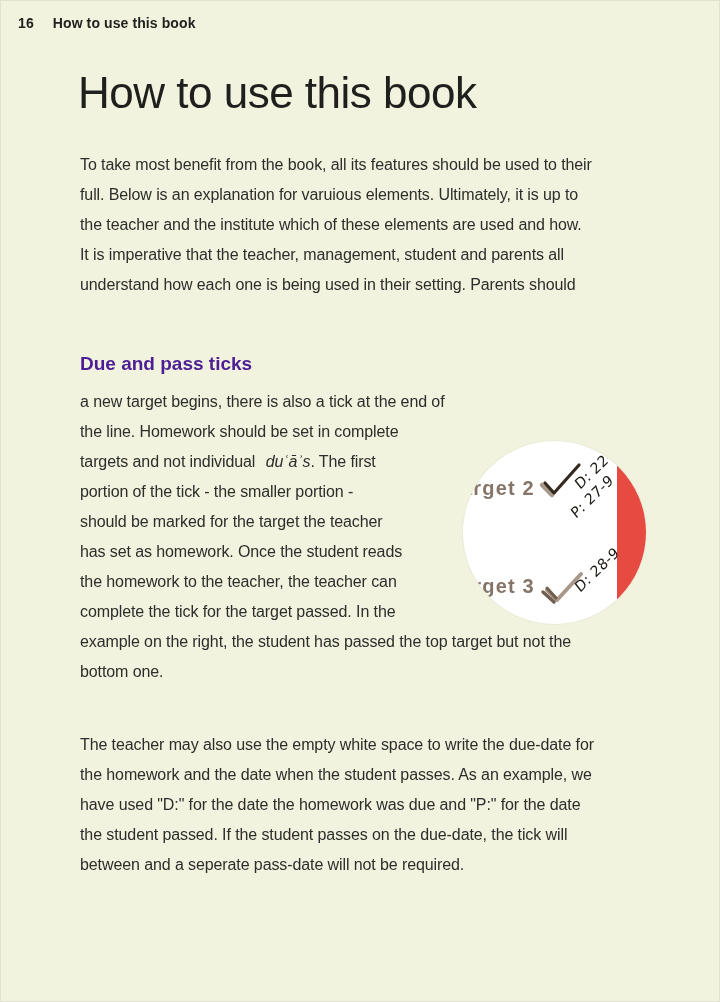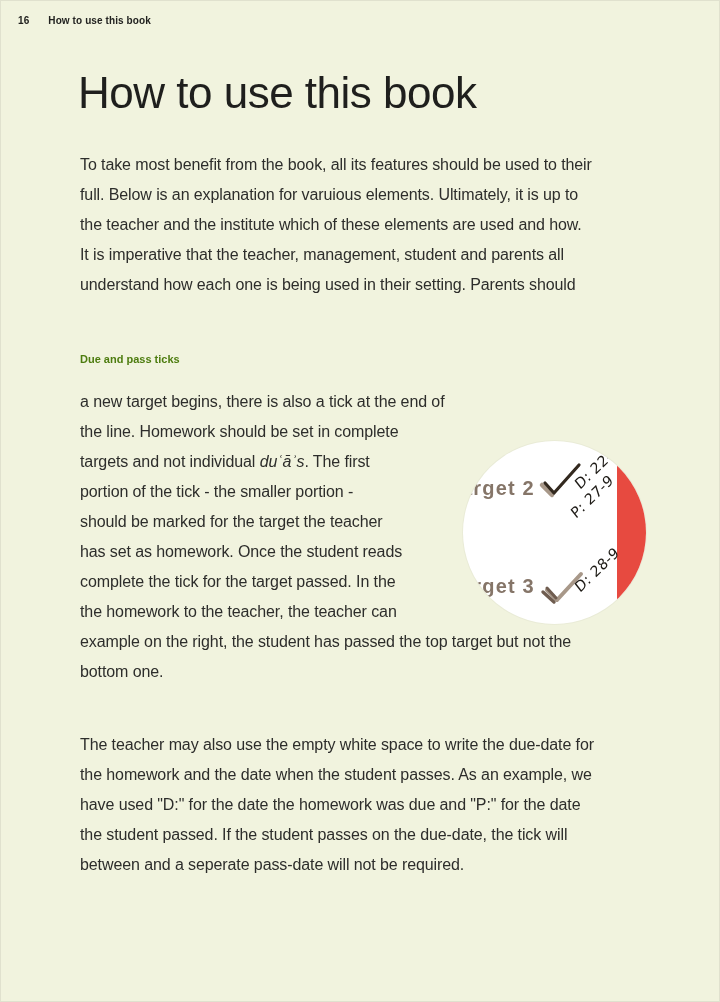--- a/index.html
+++ b/index.html
@@ -13,21 +13,21 @@
     box-shadow: inset 0 0 0 1px rgba(0,0,0,0.07);
   }
 
   
   .running-header {
     position: absolute;
     left: 18px;
     top: 15px;
     display: flex;
     gap: 19px;
-    font-size: 10px;
+    font-size: 14px;
     font-weight: bold;
     color: #222220;
     letter-spacing: 0.1px;
   }
 
   
   .chapter-title {
     position: absolute;
     left: 78px;
     top: 70px;
@@ -41,33 +41,33 @@
   
   .para {
     position: absolute;
     left: 80px;
     width: 600px;
     font-size: 16px;
     color: #2d2d2b;
     letter-spacing: -0.1px;
   }
   .para .line { display: block; height: 30px; line-height: 30px; white-space: pre; }
-  .para em { font-style: italic; }
+  .para em { font-style: italic; margin-left: 6px; }
 
   .para-intro   { top: 150px; }
   .para-body    { top: 387px; }
   .para-closing { top: 730px; }
 
   .section-heading {
     position: absolute;
     left: 80px;
     top: 353px;
-    font-size: 11px;
+    font-size: 19px;
     font-weight: bold;
-    color: #4d7c0f;
+    color: #4c1d95;
   }
 
   
   .inset {
     position: absolute;
     left: 463px;
     top: 441px;
     width: 183px;
     height: 183px;
     border-radius: 50%;
@@ -133,22 +133,22 @@
 
   <h2 class="section-heading">Due and pass ticks</h2>
 
   <div class="para para-body">
     <span class="line">a new target begins, there is also a tick at the end of</span>
     <span class="line">the line. Homework should be set in complete</span>
     <span class="line"><span>targets and not individual </span><em>duʿāʾs</em><span>. The first</span></span>
     <span class="line">portion of the tick - the smaller portion -</span>
     <span class="line">should be marked for the target the teacher</span>
     <span class="line">has set as homework. Once the student reads</span>
+    <span class="line">the homework to the teacher, the teacher can</span>
     <span class="line">complete the tick for the target passed. In the</span>
-    <span class="line">the homework to the teacher, the teacher can</span>
     <span class="line">example on the right, the student has passed the top target but not the</span>
     <span class="line">bottom one.</span>
   </div>
 
   <div class="para para-closing">
     <span class="line">The teacher may also use the empty white space to write the due-date for</span>
     <span class="line">the homework and the date when the student passes. As an example, we</span>
     <span class="line">have used "D:" for the date the homework was due and "P:" for the date</span>
     <span class="line">the student passed. If the student passes on the due-date, the tick will</span>
     <span class="line">between and a seperate pass-date will not be required.</span>

